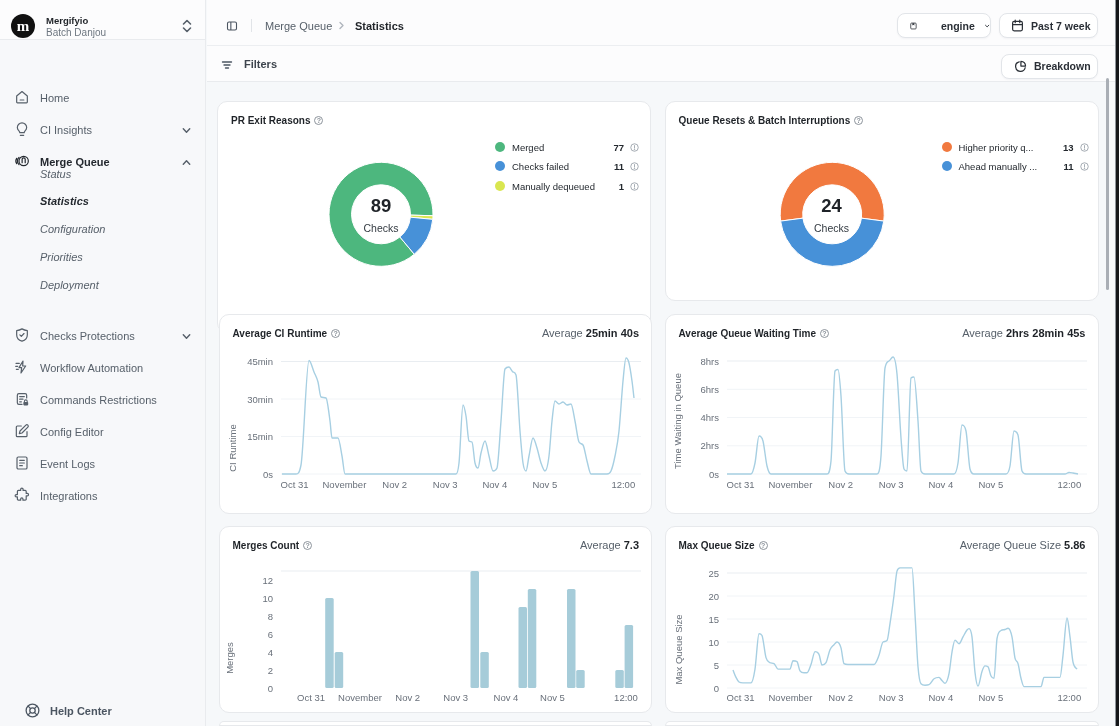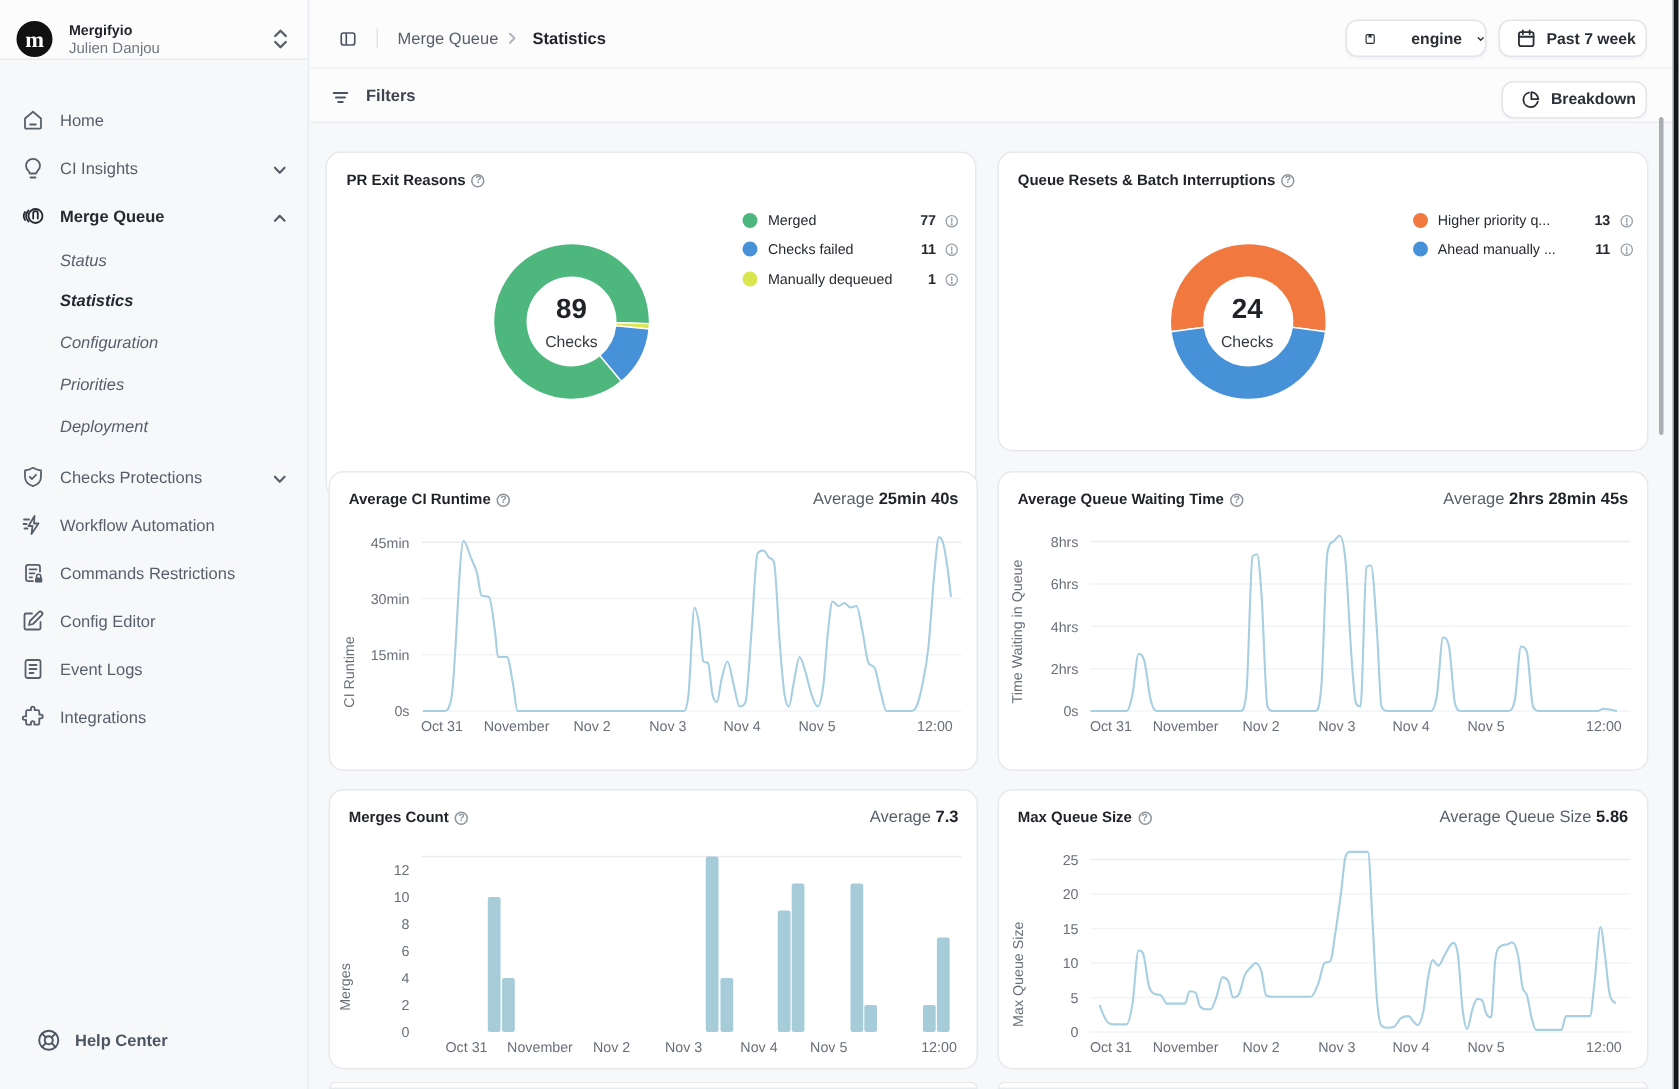--- a/index.html
+++ b/index.html
@@ -8,21 +8,21 @@
 .abs { position:absolute; }
 
 #sidebar { position:absolute; left:0; top:0; width:206px; height:726px;
   background:#f7f8fa; border-right:1px solid #e9ebee; }
 #sbhead { position:absolute; left:0; top:0; width:205px; height:40px;
   background:#fcfcfd; border-bottom:1px solid #e9ebee; }
 #sblogo { position:absolute; left:11px; top:14px; width:24px; height:24px;
   border-radius:50%; background:#111; }
 .sbname { position:absolute; left:46px; top:14.5px; font-size:9.5px; font-weight:700; color:#1f2328; }
 .sbsub  { position:absolute; left:46px; top:27px; font-size:10px; color:#6e7781; }
-.navitem { position:absolute; left:0; width:206px; height:22px; font-size:11px; color:#57606a; font-weight:500;}
+.navitem { position:absolute; left:0; width:206px; height:22px; font-size:11px; color:#57606a; font-weight:500;margin-top:17px;}
 .navitem .lbl { position:absolute; left:40px; top:4px; }
 .navitem svg { position:absolute; left:14px; top:1px; }
 .navsub { position:absolute; left:40px; font-size:11px; color:#57606a; font-weight:500;font-style:italic; }
 .bold { font-weight:700; color:#24292f; }
 .chev { position:absolute; left:auto !important; right:14px; }
 
 #topbar { position:absolute; left:207px; top:0; width:912px; height:46px;
   background:#fcfcfd; border-bottom:1px solid #eceef1; }
 #filtersbar { position:absolute; left:207px; top:46px; width:912px; height:36px;
   background:#fcfcfd; border-bottom:1px solid #e9ebee; }
@@ -51,21 +51,21 @@
 </head>
 <body>
 <div id="sidebar">
   <div id="sbhead">
     <div id="sblogo">
       <svg width="24" height="24" viewBox="0 0 24 24">
           <text x="12" y="17" font-size="15" font-weight="bold" fill="#fff" text-anchor="middle" font-family="Liberation Serif">m</text>
         </svg>
     </div>
     <div class="sbname">Mergifyio</div>
-    <div class="sbsub">Julien Danjou</div>
+    <div class="sbsub">Batch Danjou</div>
     <svg class="abs" style="left:181px;top:19px" width="12" height="14" viewBox="0 0 12 14" fill="none" stroke="#57606a" stroke-width="1.6" stroke-linecap="round" stroke-linejoin="round">
         <path d="M2.5 5 L6 1.5 L9.5 5"></path>
         <path d="M2.5 9 L6 12.5 L9.5 9"></path>
       </svg>
   </div>
 
   <div class="navitem" style="top:70.5px">
     <svg width="16" height="16" viewBox="0 0 24 24" fill="none" stroke="#57606a" stroke-width="1.8" stroke-linecap="round" stroke-linejoin="round">
         <path d="M4 10.5 L12 3.8 L20 10.5 V19.5 a1.2 1.2 0 0 1 -1.2 1.2 H5.2 A1.2 1.2 0 0 1 4 19.5 Z"></path>
         <path d="M9.2 16.5 h5.6"></path>

